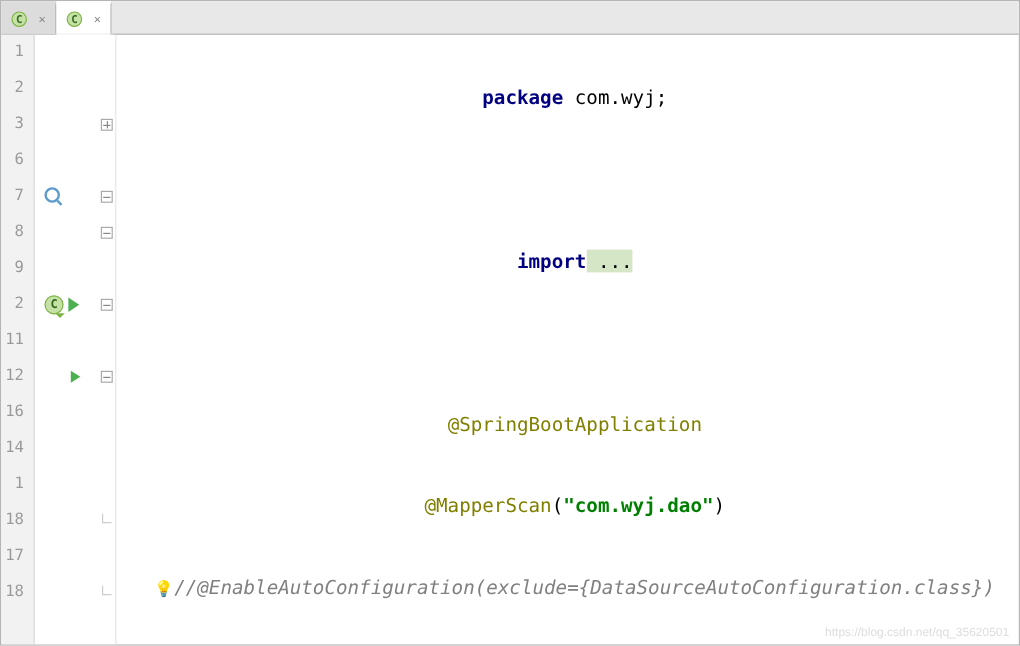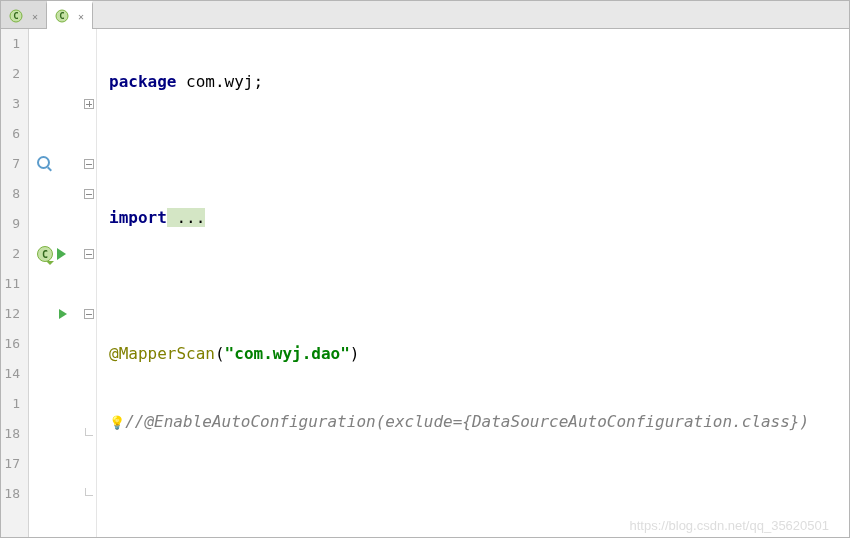--- a/index.html
+++ b/index.html
@@ -133,20 +133,21 @@
   border-left: 1px solid #ccc;
   border-bottom: 1px solid #ccc;
   margin-bottom: 4px;
 }
 .code {
   flex: 1;
   font-family: "Consolas", "Microsoft YaHei", monospace;
   font-size: 16px;
   white-space: pre;
   position: relative;
+  text-align: center;
 }
 .code .line {
   height: 30px;
   line-height: 30px;
   padding-left: 12px;
 }
 .kw { color: #000080; font-weight: bold; }
 .pkg { color: #000; }
 .ann { color: #808000; }
 .str { color: #008000; font-weight: bold; }
@@ -206,23 +207,23 @@
   transform: rotate(45deg);
   bottom: 2px; right: 1px;
 }
 .bulb {
   display: inline-block;
   font-size: 13px;
 }
 .watermark {
   position: absolute;
   bottom: 4px;
-  right: 20px;
+  right: 8px;
   color: #ddd;
-  font-size: 13px;
+  font-size: 10px;
   font-family: Arial, sans-serif;
 }
 </style>
 </head>
 <body>
 
 <div class="tabs">
   <div class="tab">
     <span class="tab-icon">
       <svg width="14" height="14" viewBox="0 0 14 14">
@@ -320,20 +321,21 @@
     <div class="slot">
         <span class="fold-end"></span>
       </div>
   </div>
 
   <div class="code">
     <div class="line"><span class="kw">package</span><span class="pkg"> com.wyj;</span></div>
     <div class="line"></div>
     <div class="line"><span class="kw">import</span><span class="sel-hl"> ...</span></div>
     <div class="line"></div>
+    <div class="line"><span class="ann">@SpringBootApplication</span></div>
     <div class="line"><span class="ann">@MapperScan</span><span>(</span><span class="str">"com.wyj.dao"</span><span>)</span></div>
     <div class="line"><span class="bulb">💡</span><span class="cmt">//@EnableAutoConfiguration(exclude={DataSourceAutoConfiguration.class})</span></div>
     
     
     
     
     
     
     
     

